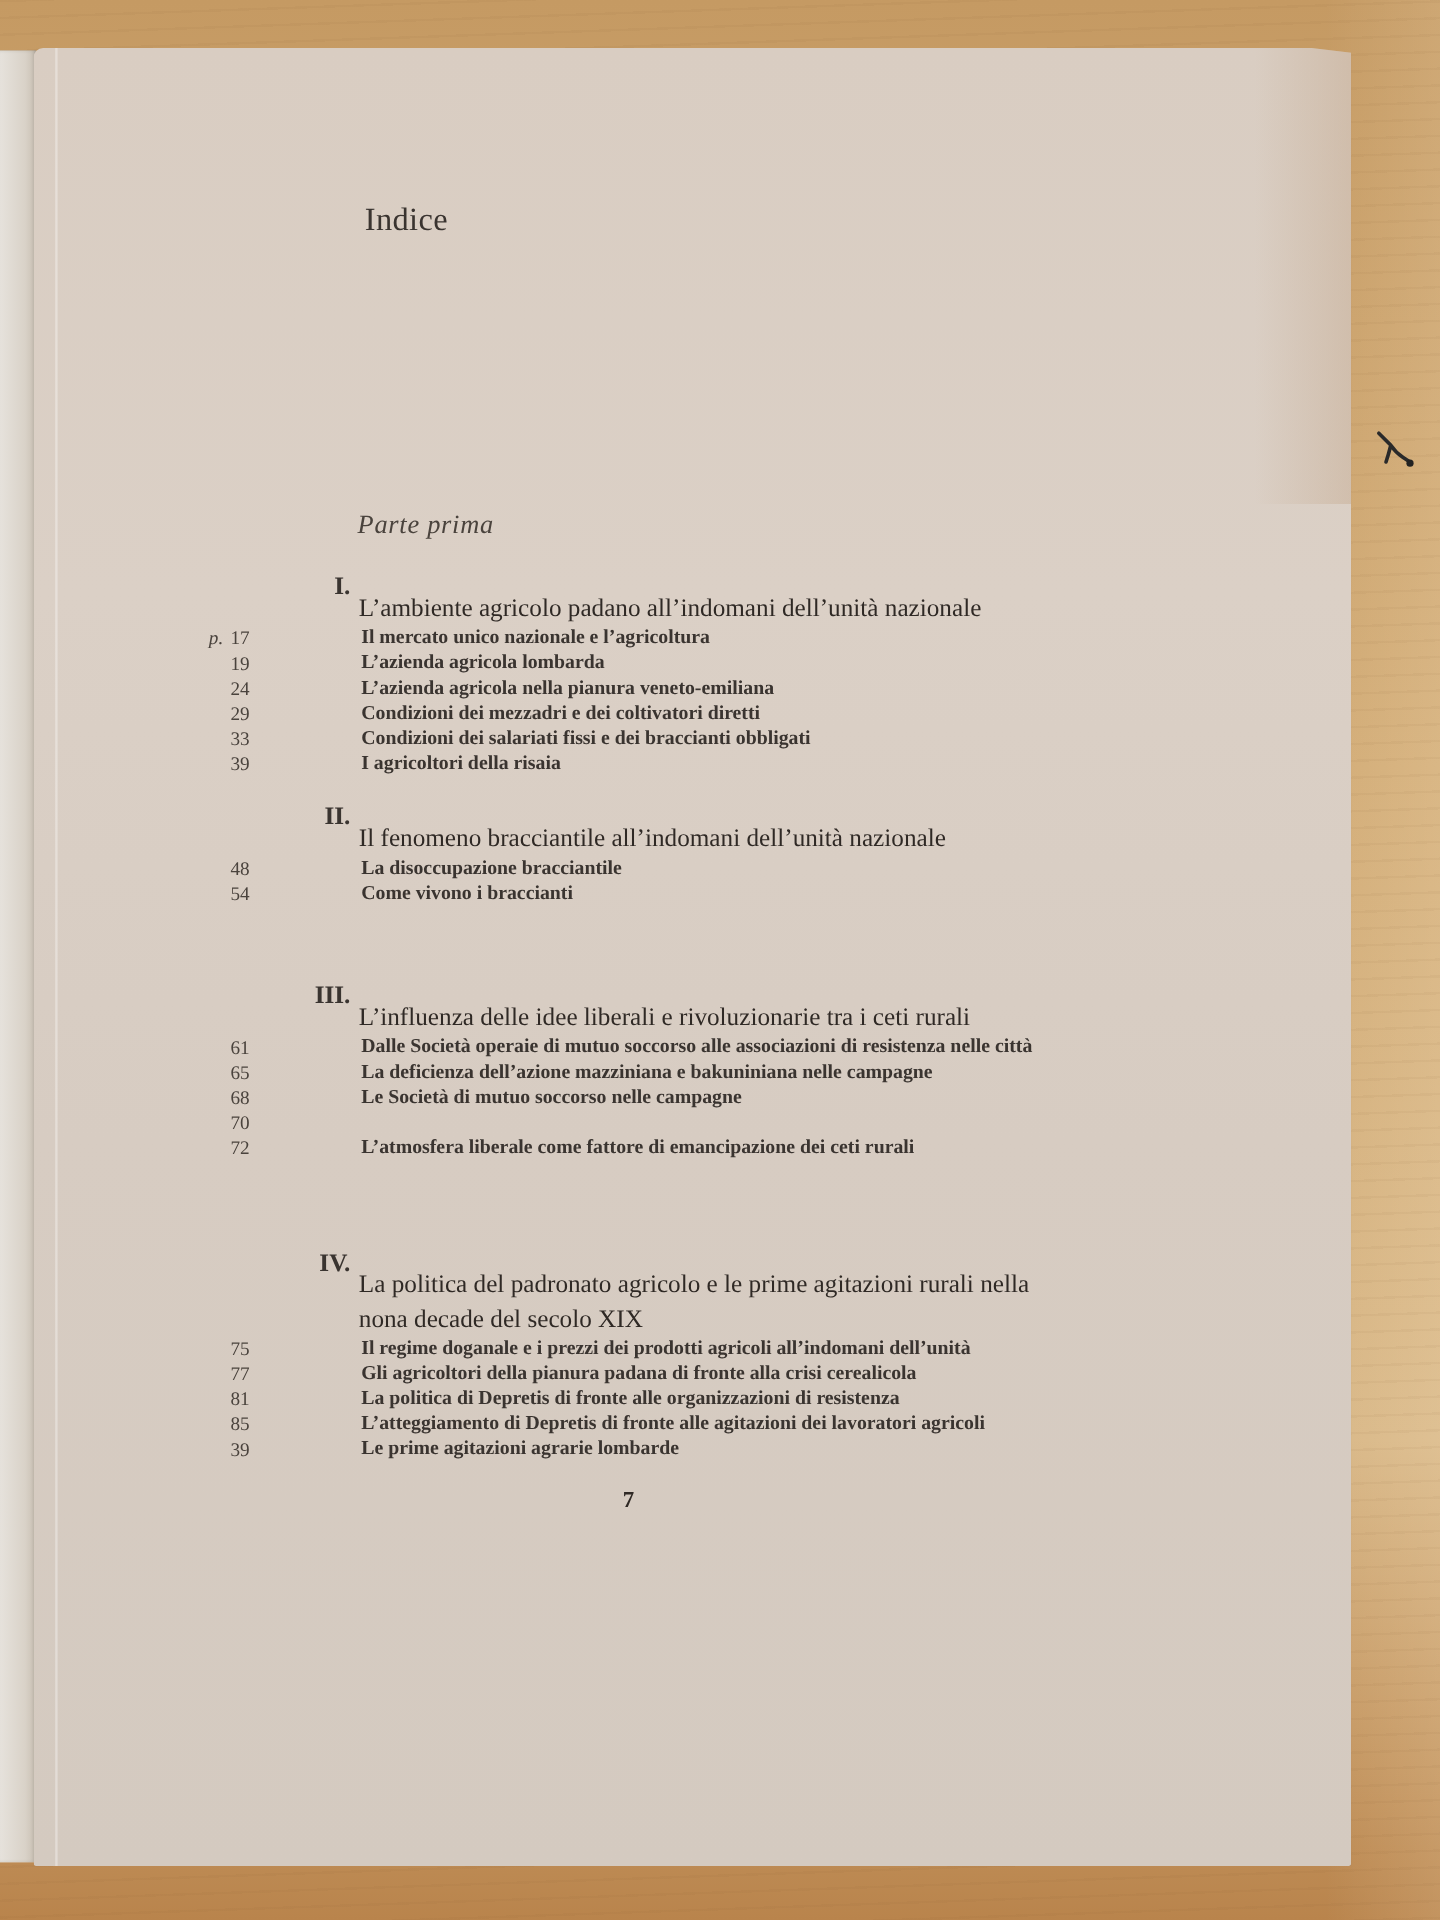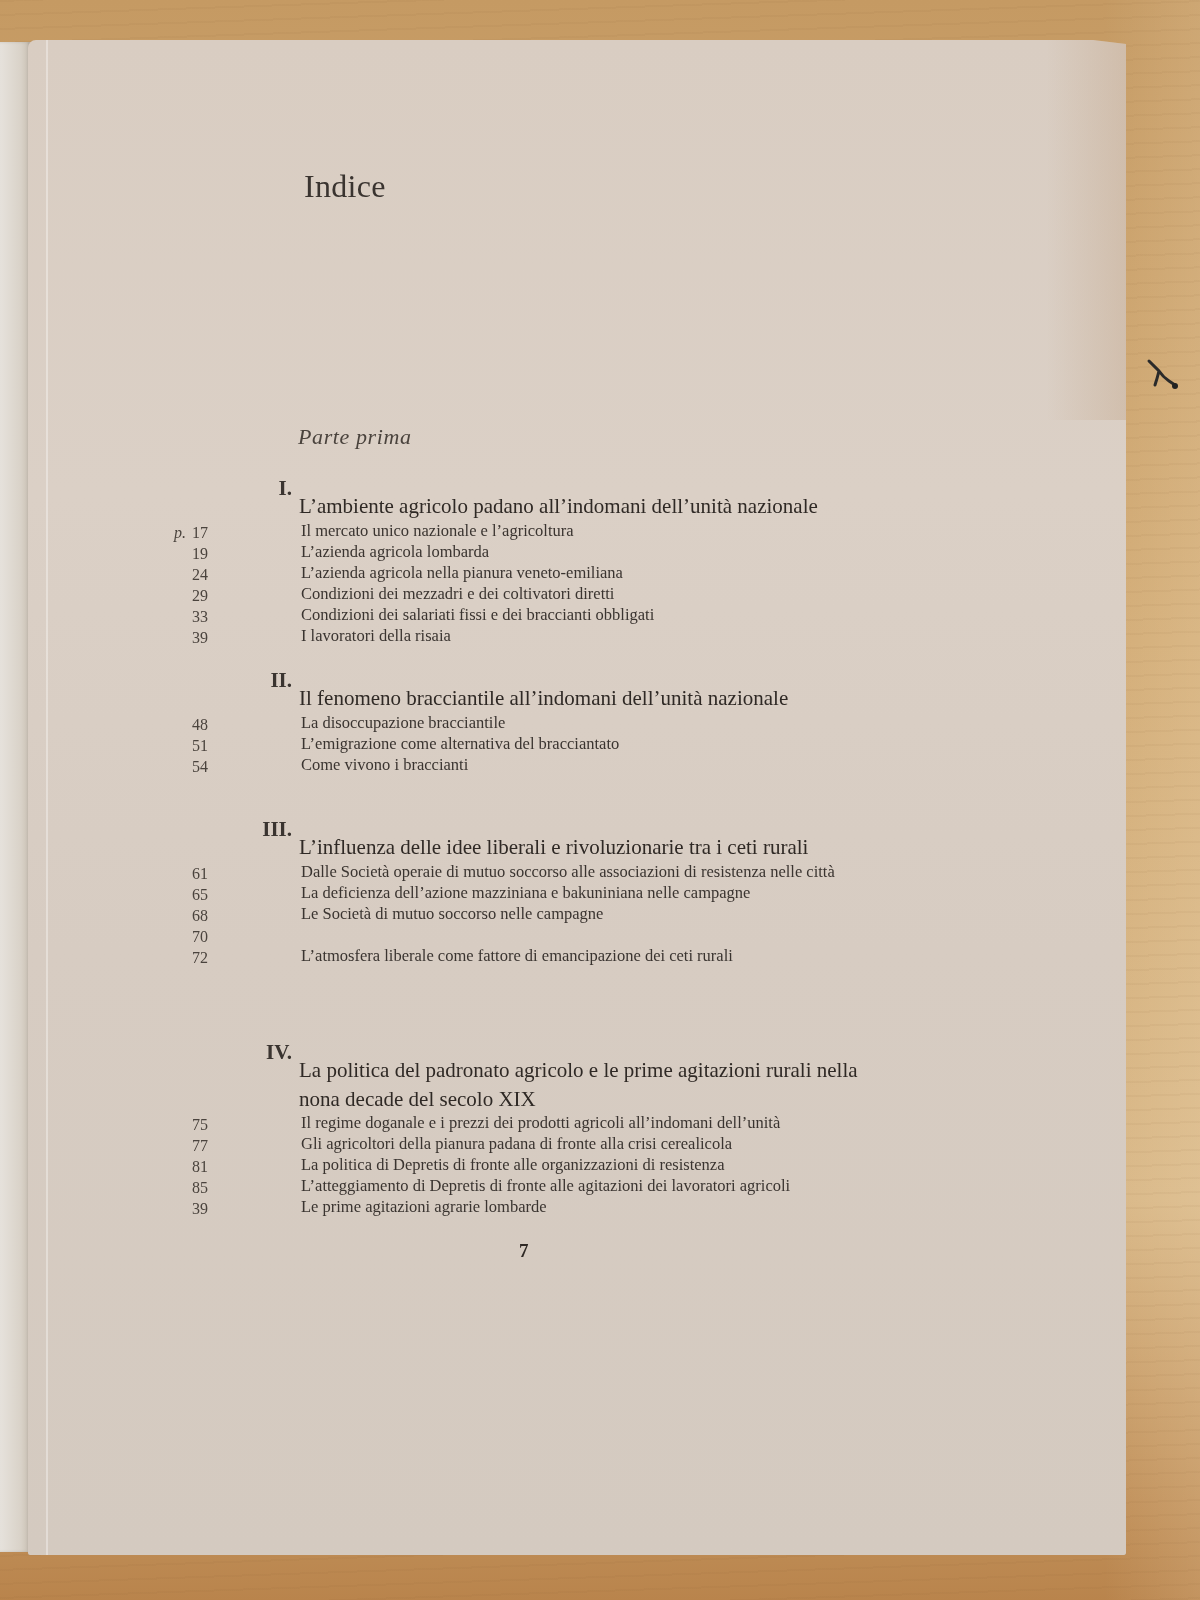--- a/index.html
+++ b/index.html
@@ -57,21 +57,21 @@
       left: 18px;
       top: 0;
       width: 2px;
       height: 100%;
       background: rgba(255,255,255,0.35);
     }
     .toc-title {
       position: absolute;
       left: 276px;
       top: 128px;
-      font-size: 32px;
+      font-size: 27px;
       color: #3a3430;
       letter-spacing: 0.3px;
     }
     .part-title {
       position: absolute;
       left: 270px;
       top: 384px;
       font-size: 22px;
       font-style: italic;
       color: #4a433d;
@@ -130,20 +130,21 @@
       font-style: italic;
       margin-right: 6px;
     }
     .entry-text {
       display: block;
       margin-left: 273px;
       width: 600px;
       color: #3a3430;
       text-align: justify;
       text-align-last: left;
+      font-weight: bold;
     }
     .folio {
       position: absolute;
       left: 491px;
       top: 1200px;
       font-size: 19px;
       font-weight: bold;
       color: #2f2925;
     }
     .pen-mark {
@@ -192,40 +193,36 @@
       <div class="entry">
         <span class="entry-page">29</span>
         <span class="entry-text">Condizioni dei mezzadri e dei coltivatori diretti</span>
       </div>
       <div class="entry">
         <span class="entry-page">33</span>
         <span class="entry-text">Condizioni dei salariati fissi e dei braccianti obbligati</span>
       </div>
       <div class="entry">
         <span class="entry-page">39</span>
-        <span class="entry-text">I lavoratori della risaia</span>
+        <span class="entry-text">I agricoltori della risaia</span>
       </div>
     </div>
   </div>
 
   <div class="chapter" style="top:628px;">
     <div class="chapter-head">
       <span class="chapter-numeral">II.</span>
       <span class="chapter-title">Il fenomeno bracciantile all’indomani dell’unità nazionale</span>
     </div>
     <div class="entries">
       <div class="entry">
         <span class="entry-page">48</span>
         <span class="entry-text">La disoccupazione bracciantile</span>
       </div>
       <div class="entry">
-        <span class="entry-page">51</span>
-        <span class="entry-text">L’emigrazione come alternativa del bracciantato</span>
-      </div>
-      <div class="entry">
         <span class="entry-page">54</span>
         <span class="entry-text">Come vivono i braccianti</span>
       </div>
     </div>
   </div>
 
   <div class="chapter" style="top:777px;">
     <div class="chapter-head">
       <span class="chapter-numeral">III.</span>
       <span class="chapter-title">L’influenza delle idee liberali e rivoluzionarie tra i ceti rurali</span>

